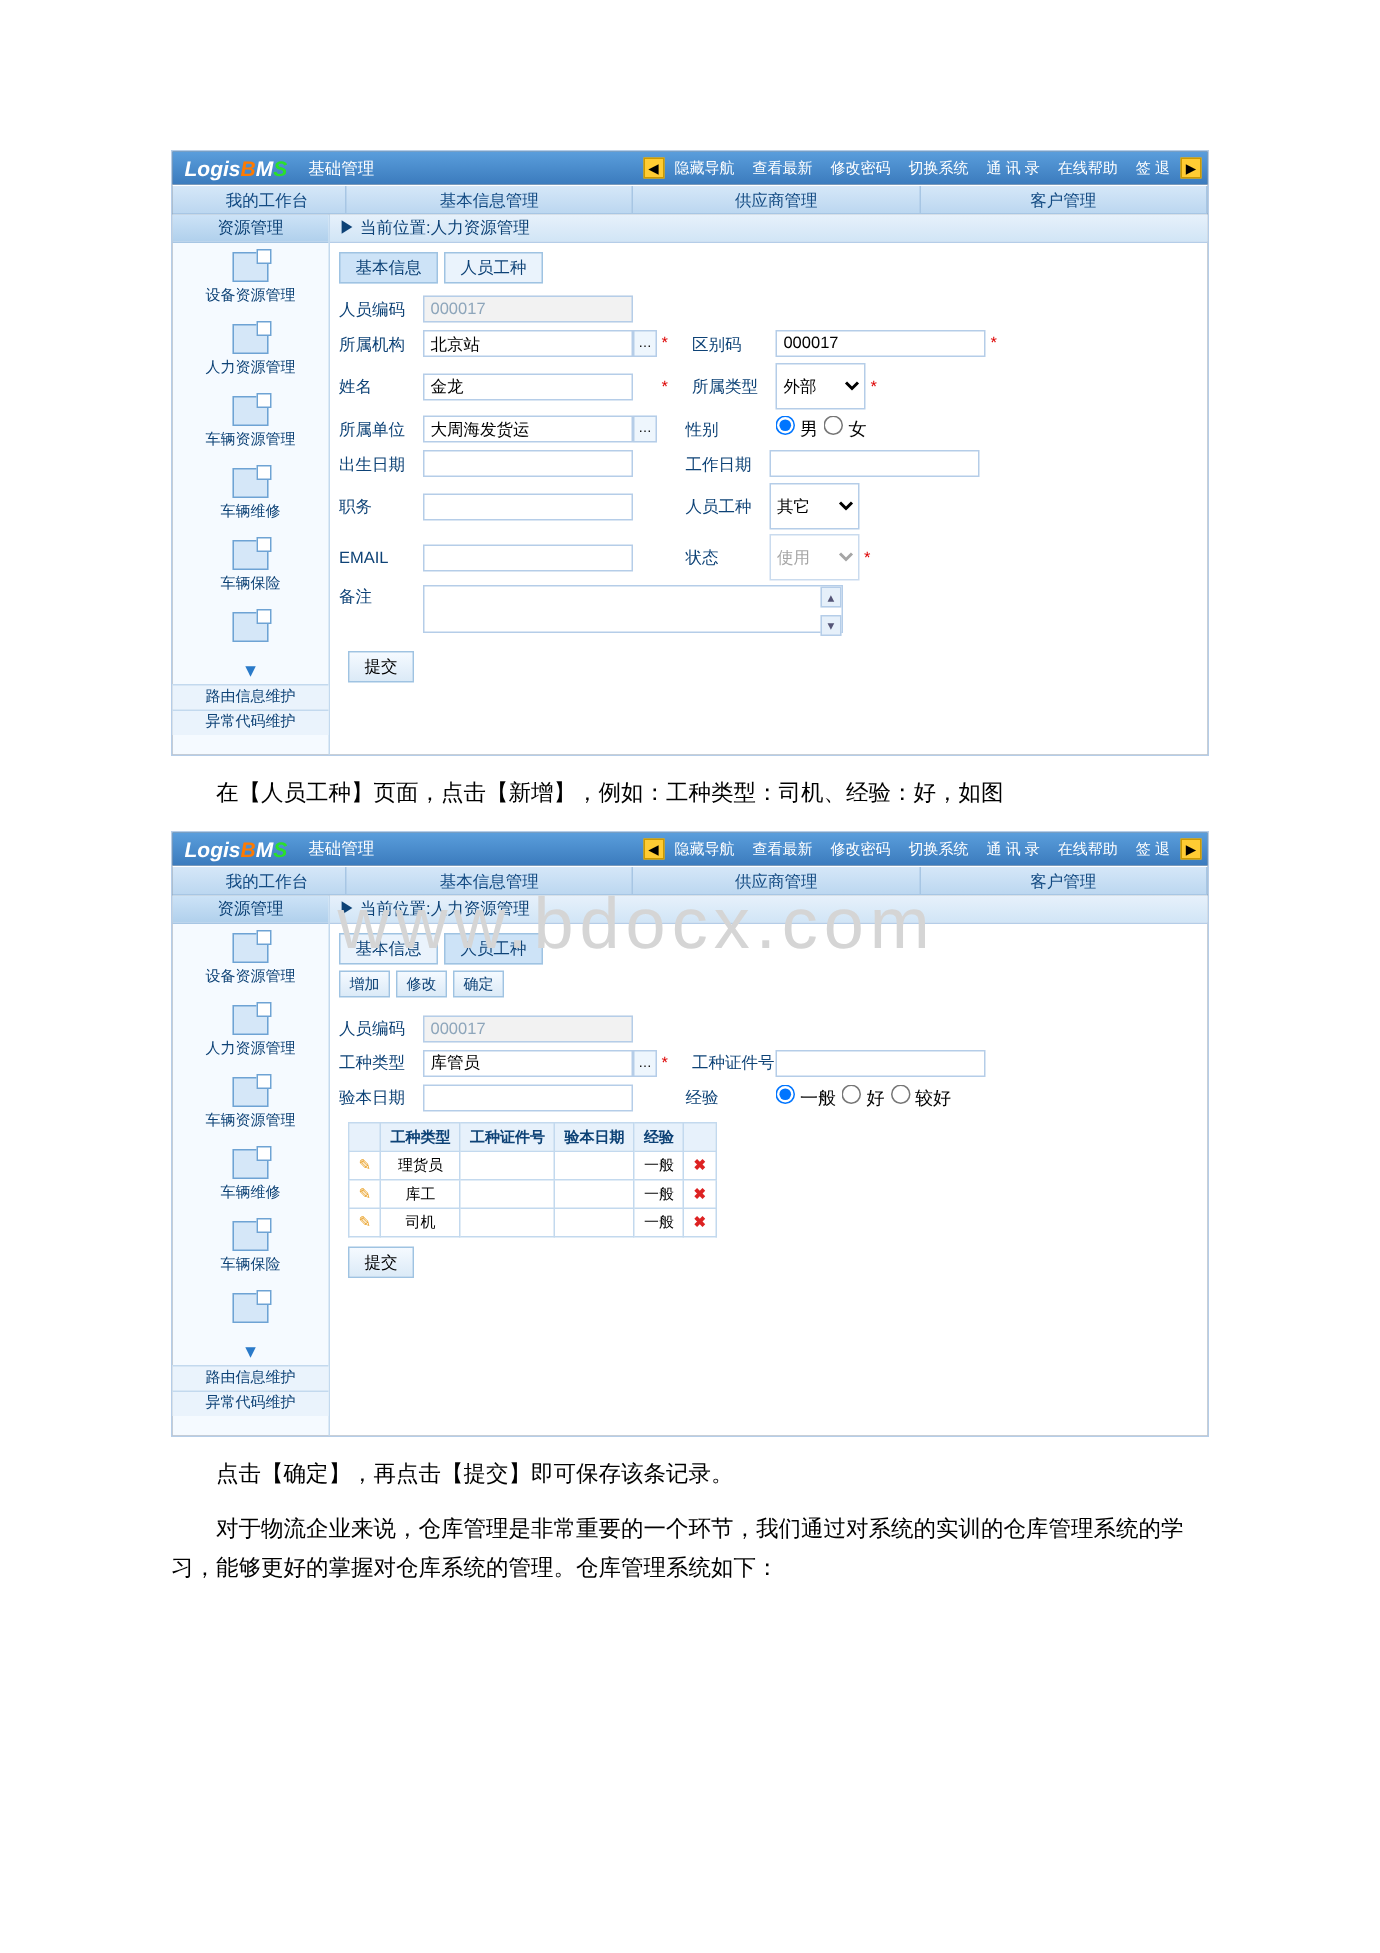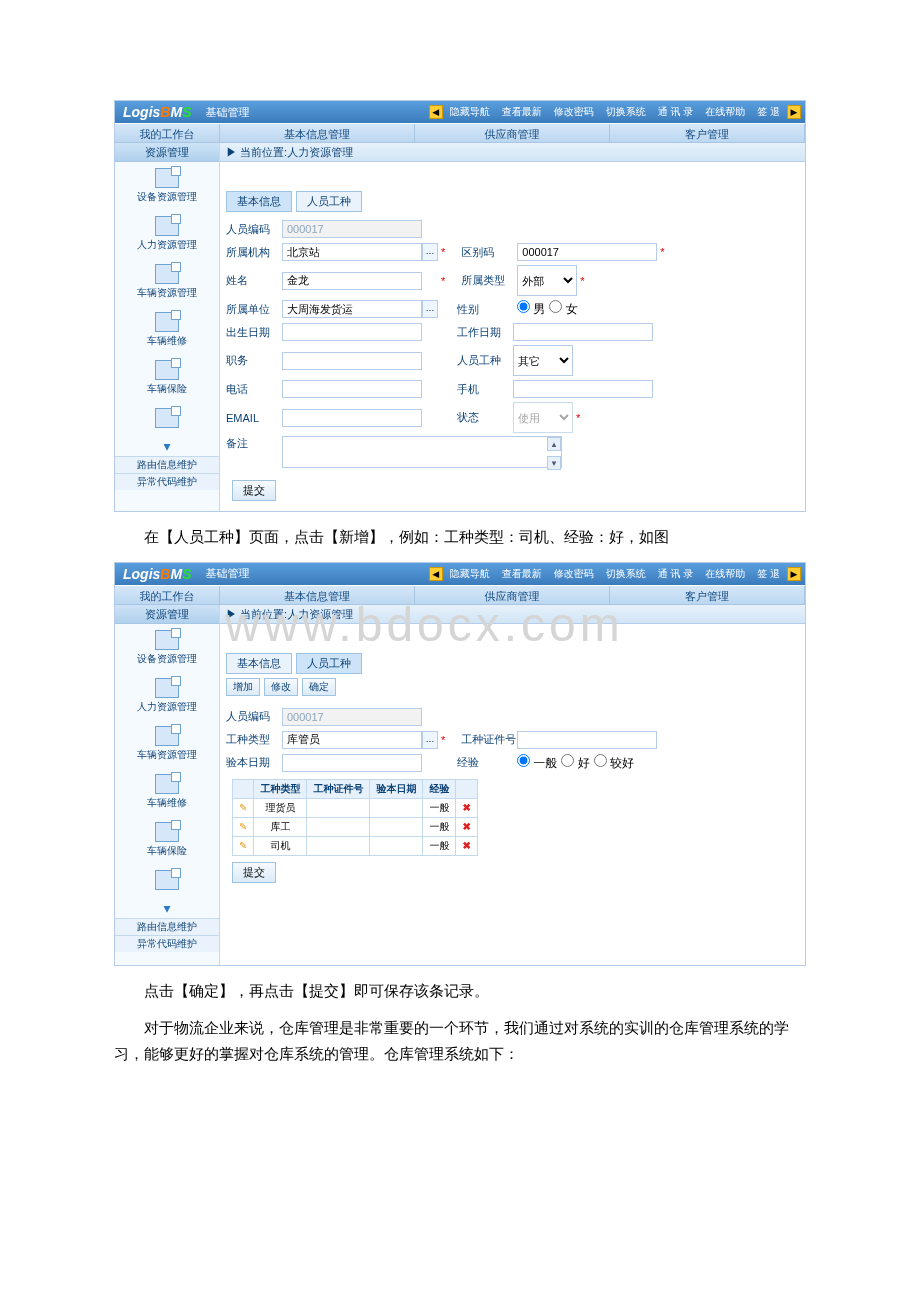--- a/index.html
+++ b/index.html
@@ -9,32 +9,32 @@
   .logo { font-weight: bold; font-style: italic; font-size: 14px; padding: 0 8px; white-space: nowrap;}
   .logo .w { color: #fff; }
   .logo .o { color: #ff7a00; }
   .logo .g { color: #2ae02a; }
   .top-title { color:#fff; font-size:11px; margin-left:6px;}
   .top-right { margin-left:auto; display:flex; align-items:center; gap:2px; padding-right:4px;}
   .top-btn { font-size:10px; color:#fff; padding:0 5px; white-space:nowrap; cursor:pointer;}
   .top-icon { width:14px; height:14px; background:#ffcc33; border:1px solid #cc9900; display:flex; align-items:center; justify-content:center; font-size:9px; color:#000; cursor:pointer;}
   .tabbar { display:flex; background: linear-gradient(#d5e7f8,#bcd7f0); height:20px; border-top:1px solid #fff; border-bottom:1px solid #a7c6e4;}
   .tab { flex:1; text-align:center; font-size:11px; line-height:20px; color:#124a82; border-right:1px solid #a7c6e4; cursor:pointer;}
-  .tab:first-child{flex:0 0 105px;}
+  .tab:first-child{flex:0 0 105px;margin-left:11px;}
   .body-row { display:flex; }
   .sidebar { width:105px; background:#f5faff; border-right:1px solid #c3d9ee;}
   .side-head { background:linear-gradient(#cde3f7,#b0d0ec); text-align:center; font-size:11px; line-height:18px; color:#0d4276; border-bottom:1px solid #a7c6e4;}
   .side-item { display:flex; flex-direction:column; align-items:center; padding:6px 0; font-size:10px; color:#0d4276; cursor:pointer;}
   .side-icon { width:24px; height:20px; background:#d5e7f8; border:1px solid #6ea3d4; margin-bottom:2px; position:relative;}
   .side-icon::after{content:""; position:absolute; right:-3px; top:-3px; width:8px; height:8px; background:#fff; border:1px solid #6ea3d4;}
   .side-arrow { text-align:center; color:#2a7ac9; font-size:14px; padding:2px 0;}
   .side-link { text-align:center; font-size:10px; line-height:16px; color:#0d4276; border-top:1px solid #c3d9ee; cursor:pointer; background:#eaf3fc;}
   .content { flex:1; background:#fff; min-height:360px;}
   .breadcrumb { background:linear-gradient(#e7f1fb,#d1e5f6); font-size:11px; line-height:18px; padding:0 6px; color:#0d4276; border-bottom:1px solid #b5cde8;}
-  .subtabs { display:flex; gap:4px; padding:6px 6px 0 6px;margin-top:23px;}
+  .subtabs { display:flex; gap:4px; padding:6px 6px 0 6px;}
   .subtab { font-size:11px; padding:2px 10px; border:1px solid #9fc3e2; background:#eaf3fc; color:#0d4276; cursor:pointer;}
   .subtab.active{ background:#cde3f7;}
   .btnrow{ display:flex; gap:4px; padding:4px 6px;}
   .btn{ font-size:10px; padding:1px 6px; border:1px solid #9fc3e2; background:linear-gradient(#f5faff,#dbeaf7); color:#0d4276; cursor:pointer;}
   .form { padding:4px 6px 10px 6px;}
   .frow { display:flex; align-items:center; margin:3px 0; min-height:20px;}
   .lbl { width:56px; font-size:11px; color:#0d4276; text-align:left; }
   .lbl2 { width:56px; font-size:11px; color:#0d4276; margin-left:16px;}
   .inp { height:18px; border:1px solid #b5cde8; font-size:11px; padding:0 4px; background:#fff;}
   .inp.gray{ color:#8ea6bb; background:#f2f2f2;}
@@ -160,27 +160,20 @@
           <input class="inp inp120" style="">
         </div>
         <div class="frow">
           <span class="lbl">职务</span>
           <input class="inp inp120" style="">
             <span style="width:19px;display:inline-block;"></span>
           <span class="lbl2">人员工种</span>
           <select class="sel inp60"><option>其它</option></select>
         </div>
         <div class="frow">
-          <span class="lbl">电话</span>
-          <input class="inp inp120" style="">
-            <span style="width:19px;display:inline-block;"></span>
-          <span class="lbl2">手机</span>
-          <input class="inp inp120" style="">
-        </div>
-        <div class="frow">
           <span class="lbl">EMAIL</span>
           <input class="inp inp120" style="">
             <span style="width:19px;display:inline-block;"></span>
           <span class="lbl2">状态</span>
           <select class="sel inp60 gray" disabled=""><option>使用</option></select>
             <span class="star">*</span>
         </div>
         <div class="frow" style="align-items:flex-start;">
           <span class="lbl">备注</span>
           <span class="ta-wrap">

